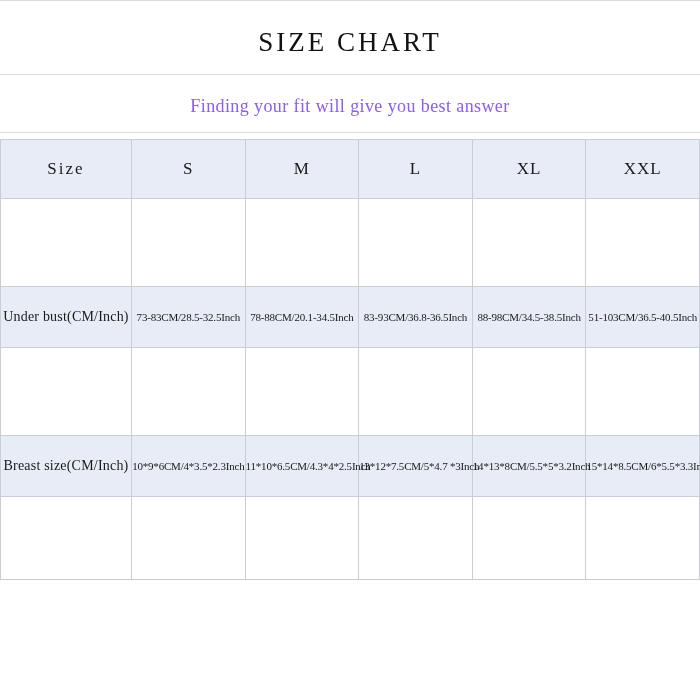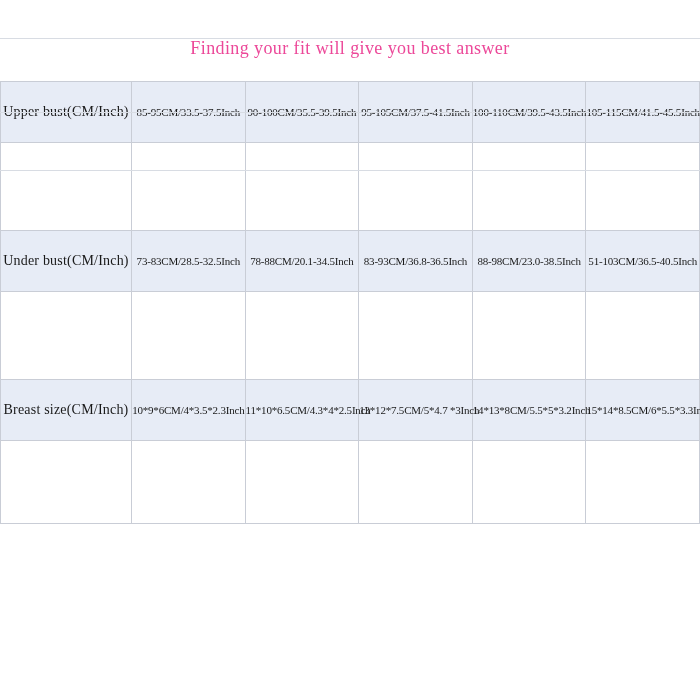--- a/index.html
+++ b/index.html
@@ -29,21 +29,21 @@
     color: #111;
     padding-top: 28px;
     padding-bottom: 0;
     line-height: 1.1;
   }
   .subtitle {
     text-align: center;
     font-family: "Liberation Serif", serif;
     font-size: 18px;
     letter-spacing: 0.4px;
-    color: #ec4899;
+    color: #8b5cf6;
     margin-top: 38px;
     margin-bottom: 0;
   }
   table.chart {
     border-collapse: collapse;
     width: 700px;
     margin-top: 22px;
     table-layout: fixed;
   }
   table.chart td, table.chart th {
@@ -109,49 +109,50 @@
   }
 </style>
 </head>
 <body>
 
 <div class="page">
   <div class="top-rule"></div>
   <div class="rule" style="top:74px;"></div>
   <div class="rule" style="top:132px;"></div>
 
+  <div class="title">SIZE  CHART</div>
   <div class="subtitle">Finding your fit will give you best answer</div>
 
   <table class="chart">
     <tbody>
+        <tr class="head-row">
+      <td class="col-head corner">Size</td>
+      <td>S</td>
+      <td>M</td>
+      <td>L</td>
+      <td>XL</td>
+      <td>XXL</td>
+    </tr>
 
-    <tr class="data-row">
-      <td class="col-head row-label">Upper bust(CM/Inch)</td>
-      <td class="data-cell">85-95CM/33.5-37.5Inch</td>
-      <td class="data-cell">90-100CM/35.5-39.5Inch</td>
-      <td class="data-cell">95-105CM/37.5-41.5Inch</td>
-      <td class="data-cell">100-110CM/39.5-43.5Inch</td>
-      <td class="data-cell">105-115CM/41.5-45.5Inch</td>
-    </tr>
 
     <tr class="spacer-row">
       <td></td>
       <td></td>
       <td></td>
       <td></td>
       <td></td>
       <td></td>
     </tr>
 
     <tr class="data-row">
       <td class="col-head row-label">Under bust(CM/Inch)</td>
       <td class="data-cell">73-83CM/28.5-32.5Inch</td>
       <td class="data-cell">78-88CM/20.1-34.5Inch</td>
       <td class="data-cell">83-93CM/36.8-36.5Inch</td>
-      <td class="data-cell">88-98CM/23.0-38.5Inch</td>
+      <td class="data-cell">88-98CM/34.5-38.5Inch</td>
       <td class="data-cell">51-103CM/36.5-40.5Inch</td>
     </tr>
 
     <tr class="spacer-row">
       <td></td>
       <td></td>
       <td></td>
       <td></td>
       <td></td>
       <td></td>

